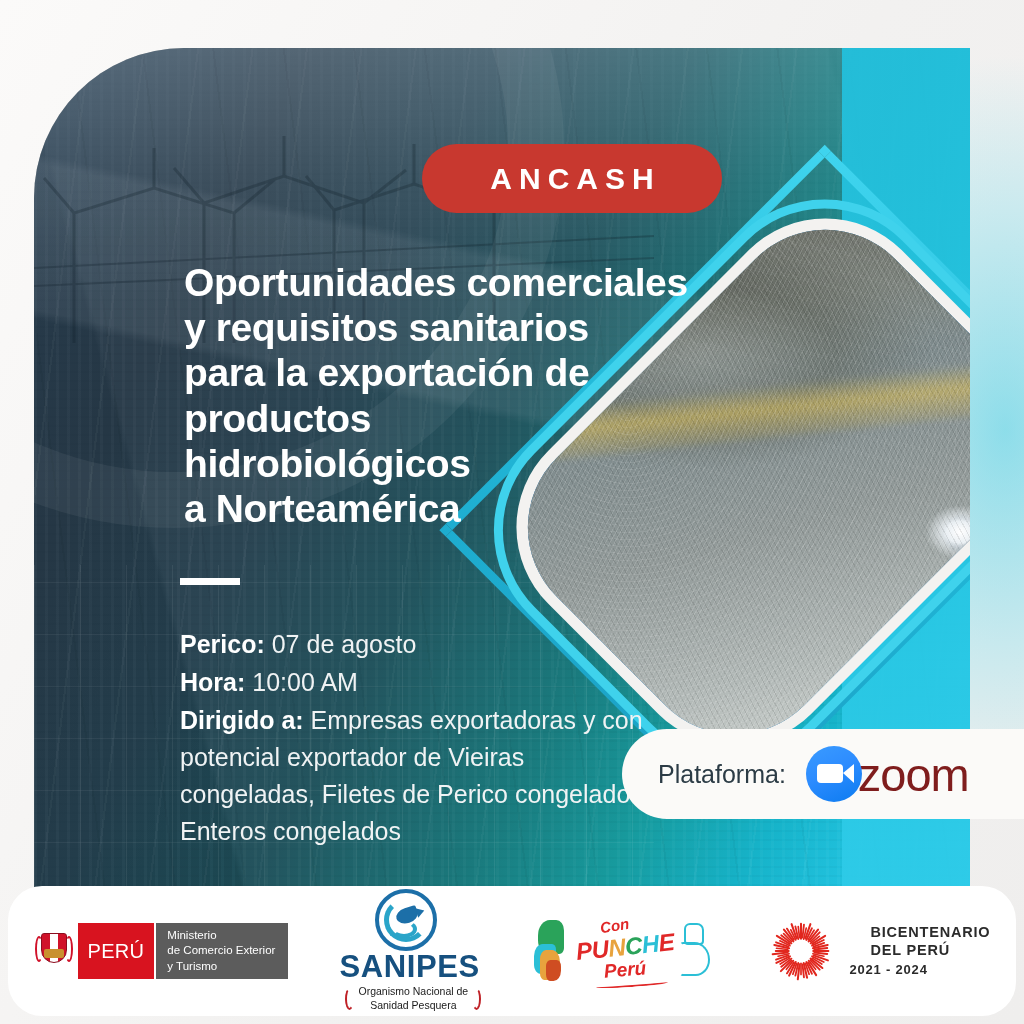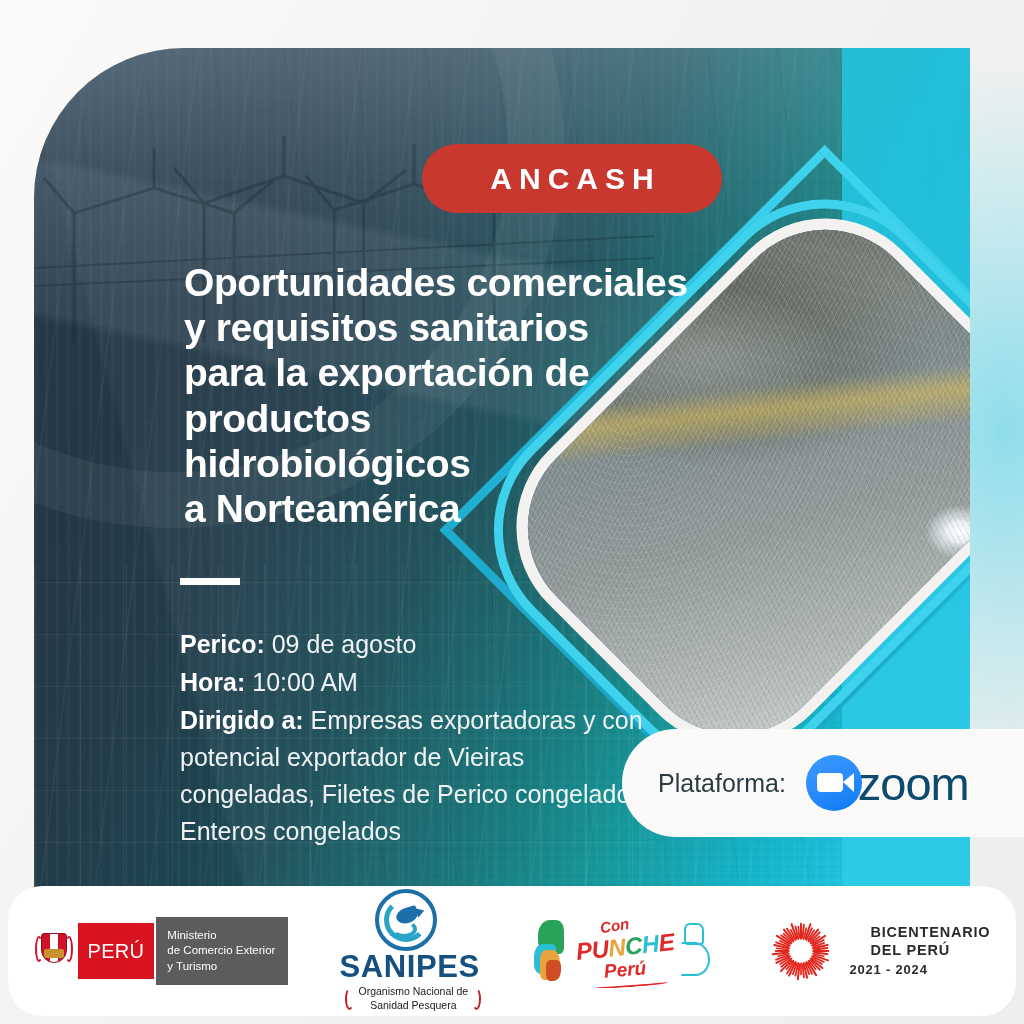--- a/index.html
+++ b/index.html
@@ -266,21 +266,21 @@
     position: absolute;
     left: 0; bottom: 0;
     width: 100%; height: 17%;
     background: linear-gradient(180deg, rgba(10,90,155,0.0) 0%, #0a6bb4 26%, #0c79c8 62%, #0f86d6 100%);
   }
 
   
   .zoom-card {
     position: absolute;
     left: 622px; top: 729px;
-    width: 402px; height: 108px;
+    width: 402px; height: 90px;
     background: #fbfaf8;
     border-radius: 62px 0 0 62px;
     display: flex;
     align-items: center;
     z-index: 12;
   }
   .zoom-card .plat-label {
     color: #2b3b45;
     font-size: 25px;
     font-weight: 400;
@@ -309,21 +309,21 @@
   }
   .zoom-cam-lens {
     position: absolute;
     left: 37px; top: 18px;
     width: 0; height: 0;
     border-top: 9px solid transparent;
     border-bottom: 10px solid transparent;
     border-right: 11px solid #ffffff;
   }
   .zoom-word {
-    color: #0c4a6e;
+    color: #7f1d1d;
     font-size: 47px;
     font-weight: 400;
     letter-spacing: -1px;
     margin-left: -4px;
   }
 
   
   .footer-bar {
     position: absolute;
     left: 8px; bottom: 8px;
@@ -382,21 +382,21 @@
     height: 56px;
     display: flex;
     align-items: center;
   }
   .mincetur-block {
     background: #5c5c5c;
     color: #ffffff;
     font-size: 11.5px;
     line-height: 1.34;
     padding: 8px 13px 8px 11px;
-    height: 68px;
+    height: 56px;
     display: flex;
     align-items: center;
     white-space: pre-line;
     border-left: 2px solid #ffffff;
   }
 
   
   .sanipes { display: flex; align-items: center; flex-direction: column; }
   .sanipes-emblem {
     width: 62px; height: 62px;
@@ -596,21 +596,21 @@
 para la exportación de
 productos
 hidrobiológicos
 a Norteamérica</h1>
 
   <div class="divider-rule"></div>
 
   <div class="event-details">
     <div class="row">
       <span class="lbl">Perico:</span>
-      <span class="val">09 de agosto</span>
+      <span class="val">07 de agosto</span>
     </div>
     <div class="row">
       <span class="lbl">Hora:</span>
       <span class="val">10:00 AM</span>
     </div>
     <div class="row">
       <span class="lbl">Dirigido a:</span>
       <span class="val">Empresas exportadoras y con potencial exportador de Vieiras congeladas, Filetes de Perico congelados, Enteros congelados</span>
     </div>
   </div>

